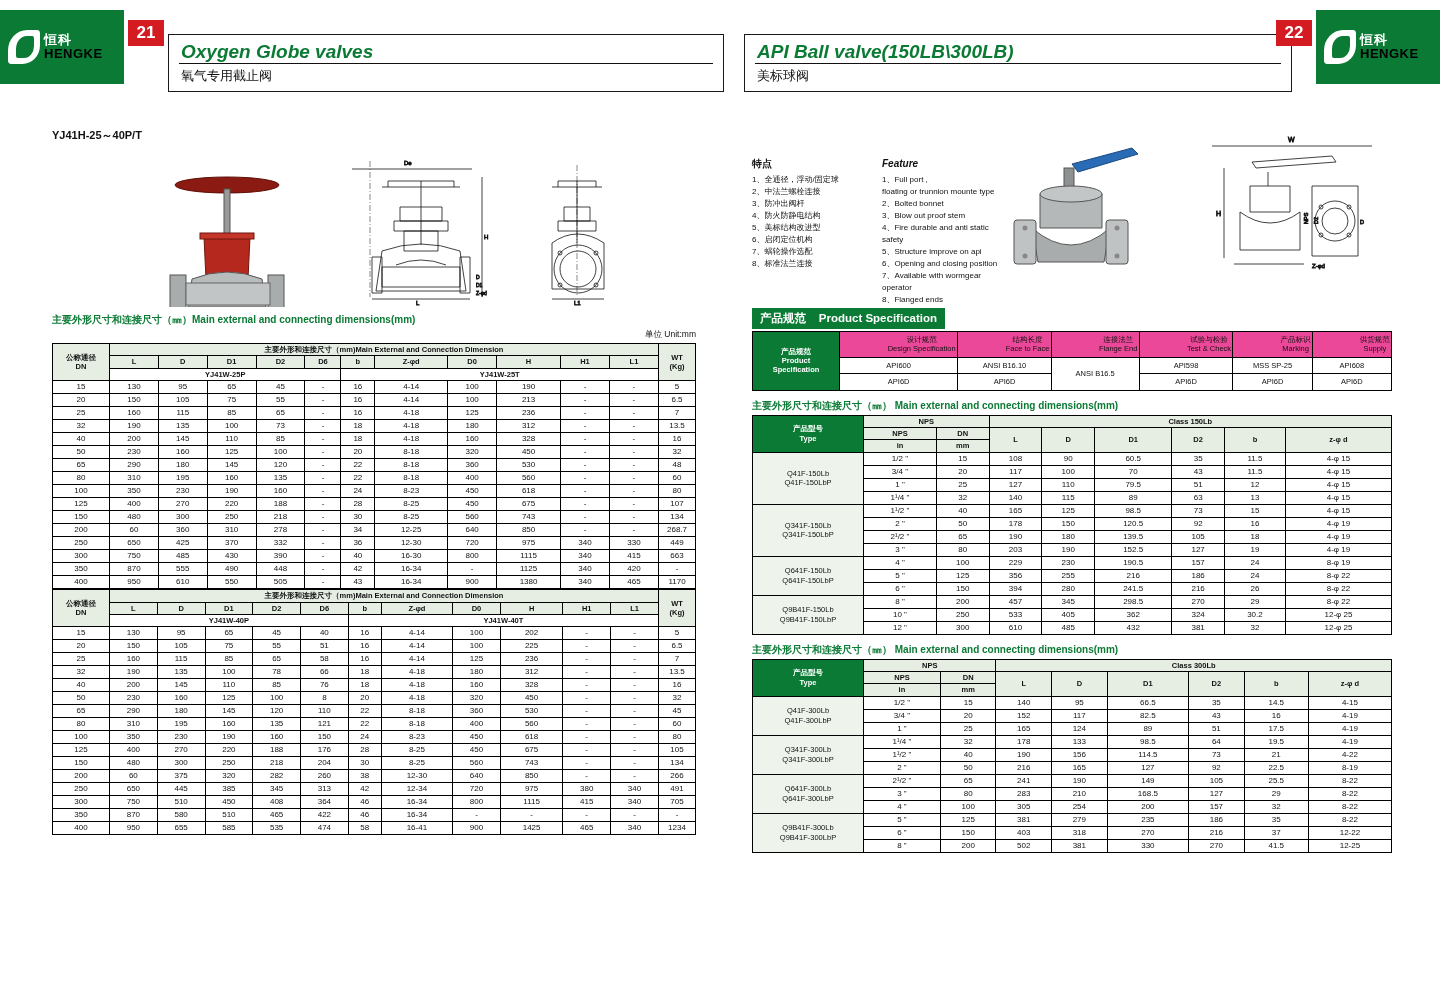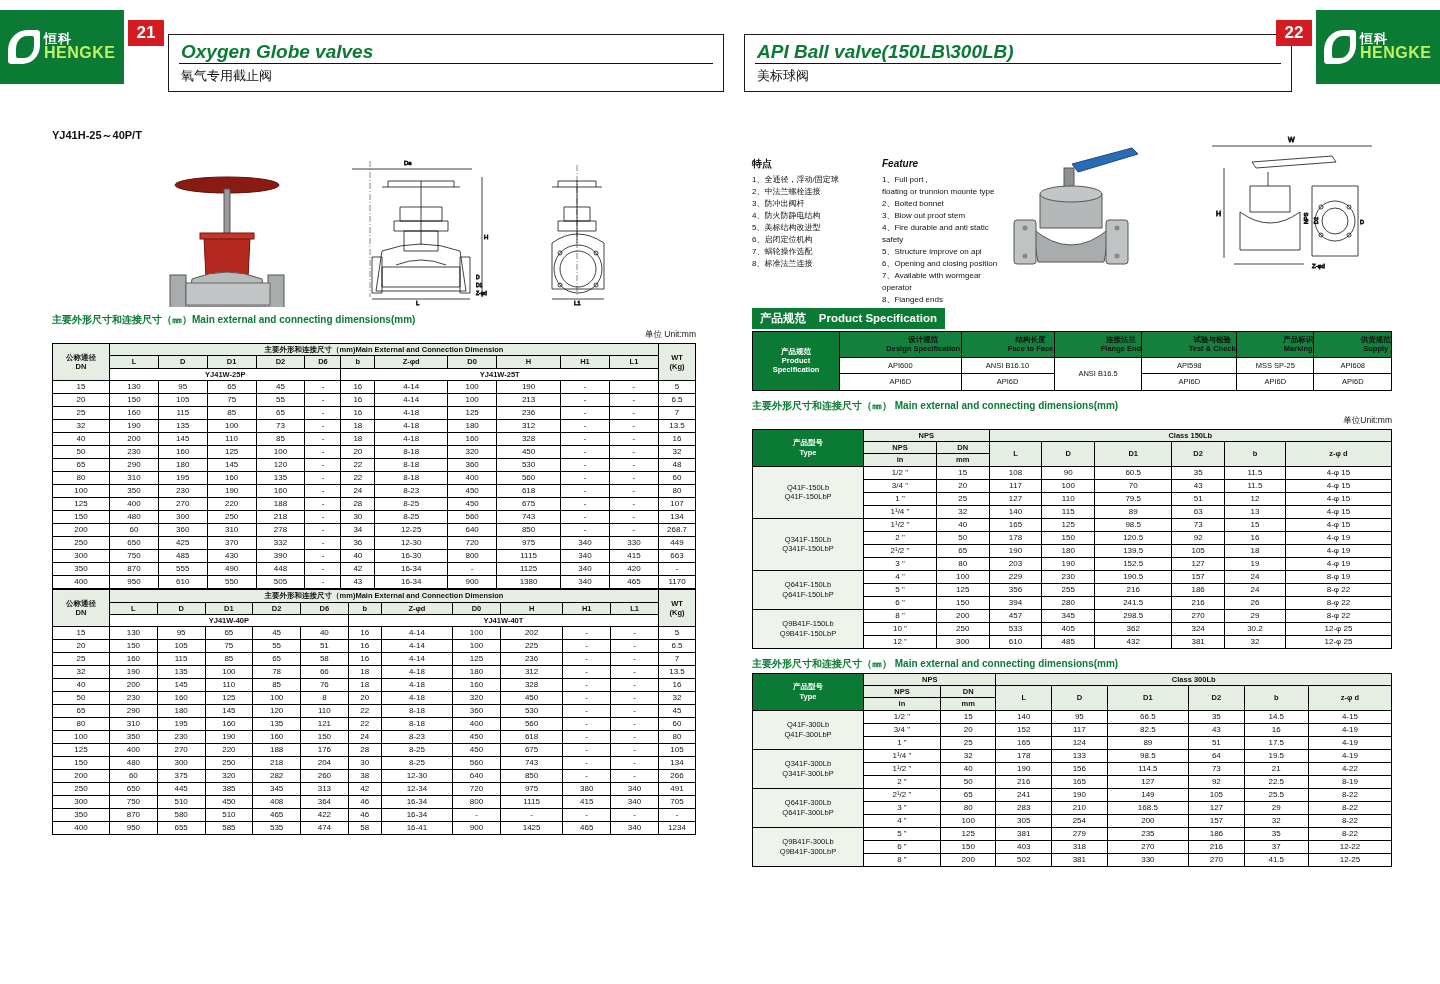--- a/index.html
+++ b/index.html
@@ -13,21 +13,21 @@
   
   .top-band{position:absolute;left:0;top:10px;width:1440px;height:74px;}
   .logo-block{position:absolute;width:124px;height:74px;background:#0a7a34;color:#fff;}
   .logo-block.left{left:0;top:0;}
   .logo-block.right{right:0;top:0;}
   .logo-inner{position:absolute;left:8px;top:14px;width:112px;height:46px;background:#0a7a34;display:flex;align-items:center;}
   .leaf{width:32px;height:34px;background:#fff;border-radius:60% 10% 55% 10%;position:relative;margin-right:4px;flex:none;}
   .leaf:after{content:"";position:absolute;left:8px;top:6px;width:18px;height:22px;background:#0a7a34;border-radius:60% 10% 55% 10%;}
   .logo-text{display:flex;flex-direction:column;line-height:1.05;}
   .logo-cn{font-size:13px;font-weight:bold;color:#fff;letter-spacing:1px;}
-  .logo-en{font-size:16px;font-weight:bold;color:#bef264;letter-spacing:.5px;}
+  .logo-en{font-size:13px;font-weight:bold;color:#000000;letter-spacing:.5px;}
   .pagenum{position:absolute;top:10px;width:36px;height:26px;background:#d41b22;color:#fff;font-size:17px;font-weight:bold;display:flex;align-items:center;justify-content:center;}
   .pagenum.l{left:128px;}
   .pagenum.r{right:128px;}
 
   .title-bar{position:absolute;top:24px;height:58px;border:1px solid #1a1a1a;box-sizing:border-box;background:#fff;}
   .title-bar.left{left:168px;width:556px;}
   .title-bar.right{left:744px;width:548px;}
   .title-en{position:absolute;left:12px;top:6px;font-size:19px;font-weight:bold;color:#0a7a34;font-style:italic;}
   .title-cn{position:absolute;left:12px;top:32px;font-size:13px;color:#111;}
   .title-rule{position:absolute;left:10px;right:10px;top:28px;height:1px;background:#111;}
@@ -50,21 +50,21 @@
 
   
   table{border-collapse:collapse;width:100%;font-size:8px;}
   td,th{border:1px solid #000;text-align:center;padding:1px 0;line-height:1.25;font-weight:normal;}
   .hdr{background:#e6eee4;font-size:7.5px;font-weight:bold;}
   .hdr-dn{background:#e6eee4;font-size:7.5px;font-weight:bold;}
   .sub{background:#fff;font-size:7.5px;font-weight:bold;}
 
   
   .spec-table td{font-size:7.5px;padding:3px 0;}
-  .spec-table .head{background:#15803d;font-weight:bold;padding-left:46px;}
+  .spec-table .head{background:#ec4899;font-weight:normal;padding-left:46px;}
   .spec-table .firstcol{background:#0a7a34;color:#fff;font-weight:bold;}
 
   .feature-wrap{display:flex;gap:10px;font-size:8px;line-height:1.5;}
   .feature-col{width:120px;}
   .feature-col .h{font-weight:bold;font-size:10px;margin-bottom:3px;}
   .feature-col.en .h{font-style:italic;}
 
   .right-illus{position:relative;height:150px;}
   .ball-type-col{background:#eef3ec;}
 </style>
@@ -837,21 +837,20 @@
         <td>API6D</td>
         <td>API6D</td>
         <td>API6D</td>
         <td>API6D</td>
         <td>API6D</td>
       </tr>
     </tbody>
       </table>
 
     <div class="sec-title" style="margin-top:8px;">主要外形尺寸和连接尺寸（㎜） Main external and connecting dimensions(mm)</div>
-    <div class="unit-note">单位Unit:mm</div>
 
     <table>
       <tbody>
           <tr>
         <td class="firstcol spec-table" rowspan="3" style="width:110px;background:#0a7a34;color:#fff;font-weight:bold;white-space:pre-line;font-size:7.5px;">产品型号
 Type</td>
         <td class="hdr" colspan="2">NPS</td>
         <td class="hdr" colspan="6">Class 150Lb</td>
       </tr>
       <tr>

